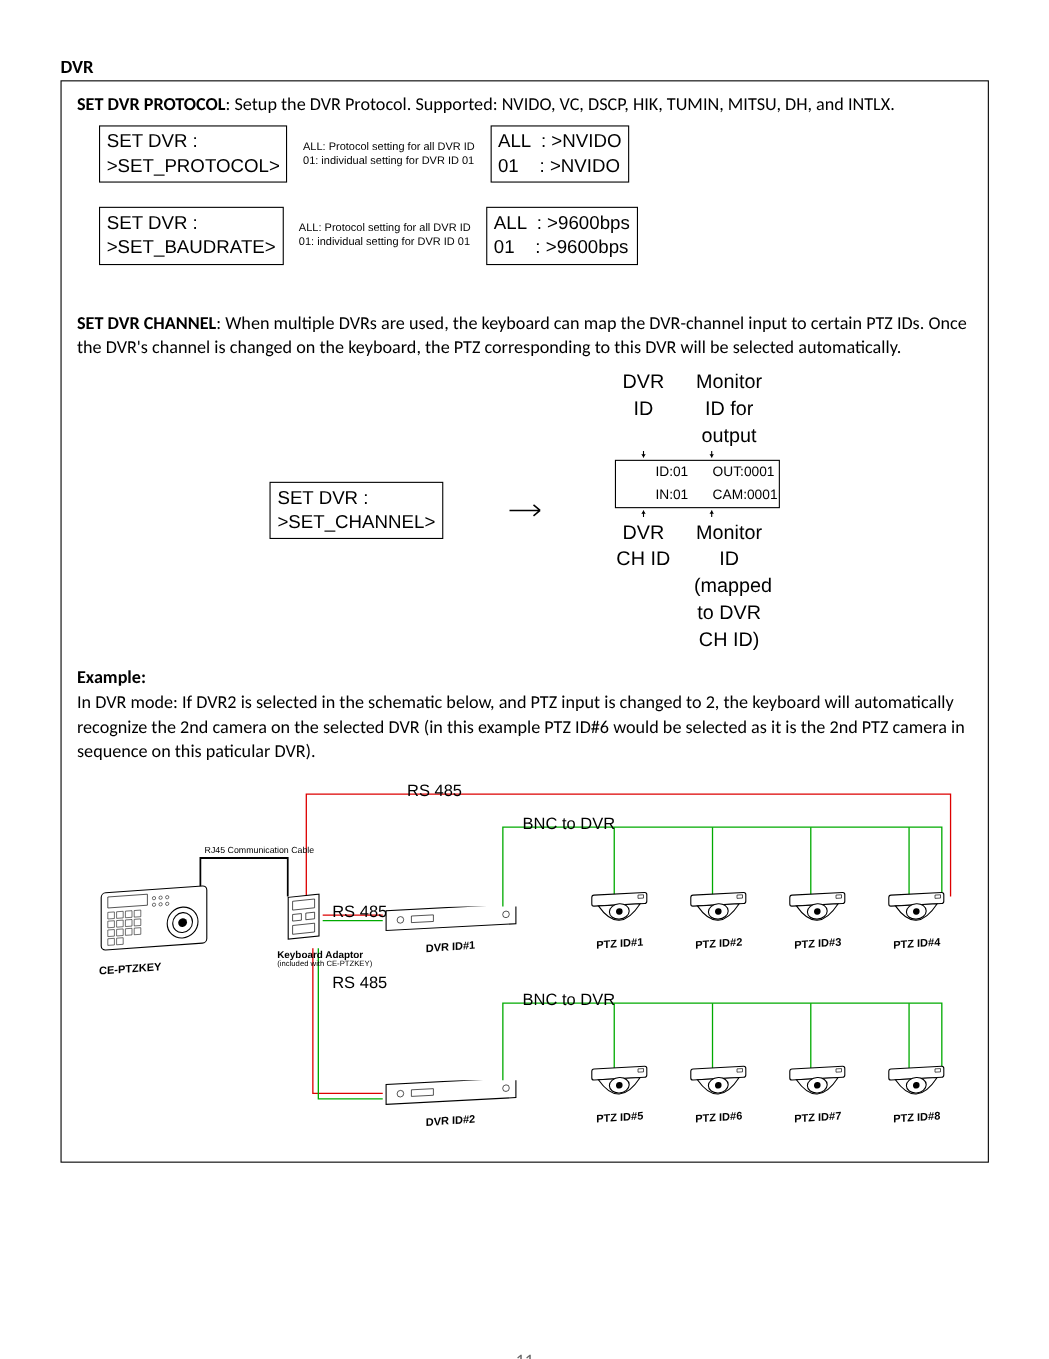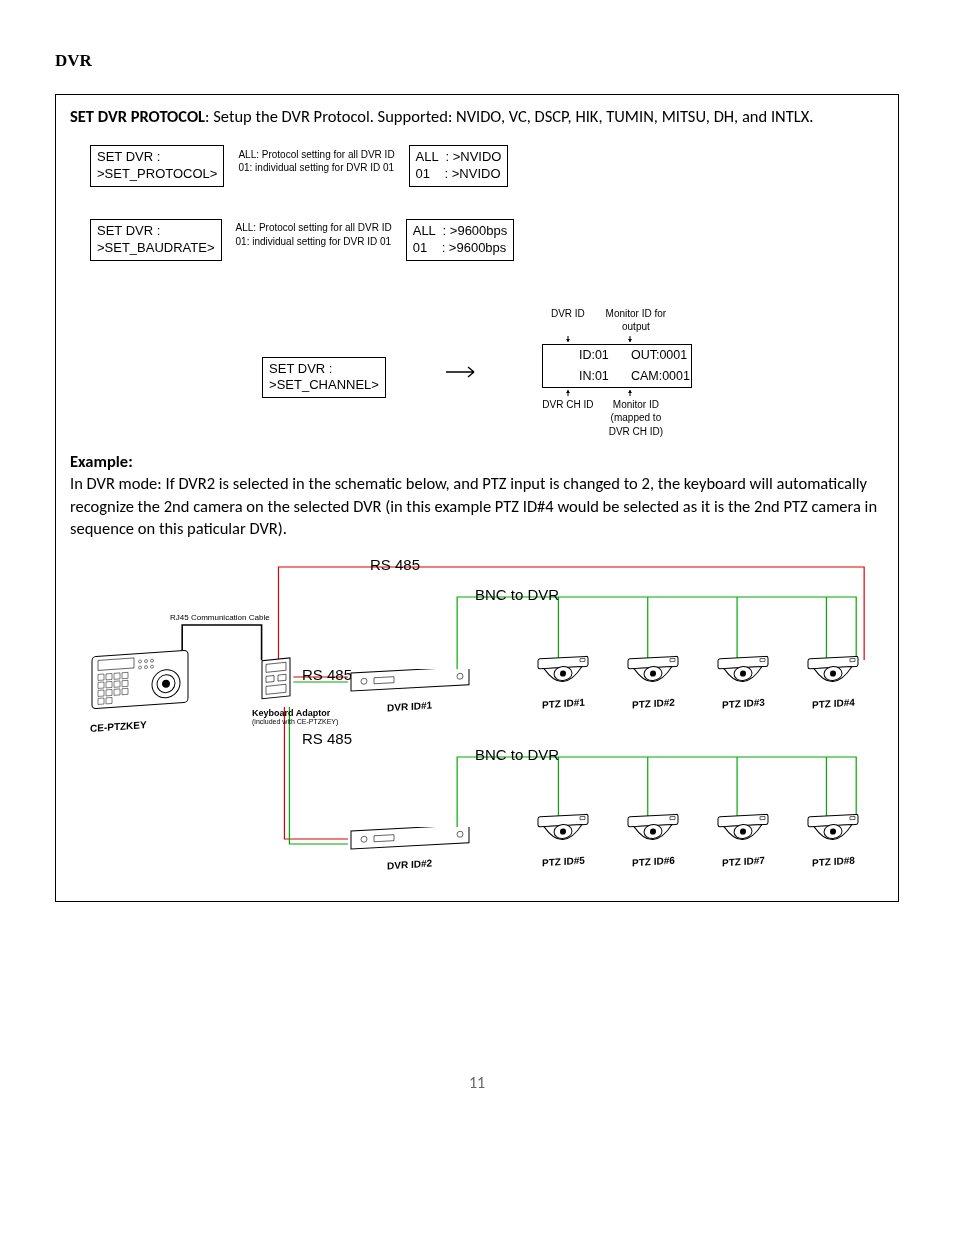--- a/index.html
+++ b/index.html
@@ -8,45 +8,43 @@
     color: #000;
     margin: 0;
     padding: 40px 55px 30px 55px;
     width: 954px;
     box-sizing: border-box;
     line-height: 1.35;
   }
   .section-title {
     font-weight: 700;
     font-size: 17px;
-    margin: 10px 0 21px 0;
-    font-family: Liberation Serif, serif;
+    margin: 10px 0 0 0;
   }
   .outer-box {
     border: 1.5px solid #000;
     padding: 10px 14px 14px 14px;
   }
   .para {
     margin: 0 0 8px 0;
   }
   .bold { font-weight: 700; }
   .row {
     display: flex;
     align-items: center;
     gap: 14px;
     margin: 4px 0 8px 20px;
   }
   .lcd {
     border: 1px solid #000;
     padding: 3px 6px 3px 6px;
-    font-size: 13px;
+    font-size: 17px;
     line-height: 1.3;
     white-space: pre;
     font-family: Arial, sans-serif;
-    margin-top: 10px;
   }
   .note {
     font-size: 10px;
     line-height: 1.35;
     font-family: Arial, sans-serif;
   }
   .vgap { height: 34px; }
   .channel-block {
     display: flex;
     justify-content: center;
@@ -59,25 +57,25 @@
     display: grid;
     grid-template-columns: 52px 64px;
     font-size: 12.5px;
     font-family: Arial, sans-serif;
     padding-left: 32px;
   }
   .ch-grid div { padding: 2px 4px; }
   .ch-labels-top, .ch-labels-bottom {
     display: grid;
     grid-template-columns: 52px 64px;
-    font-size: 10px;
+    font-size: 18px;
     text-align: center;
     white-space: pre-line;
     font-family: Arial, sans-serif;
-    gap: 0 10px;
+    gap: 0 20px;
   }
   .ch-labels-top { margin-bottom: 2px; }
   .ch-labels-bottom { margin-top: 2px; }
   .arrow svg { display:block }
 
   .pagefoot {
     text-align: center;
     color: #666;
     font-size: 16px;
     margin-top: 170px;
@@ -133,20 +131,23 @@
     <div class="lcd">SET DVR :
 &gt;SET_BAUDRATE&gt;</div>
     <div class="note" style="white-space:pre-line">ALL: Protocol setting for all DVR ID
 01: individual setting for DVR ID 01</div>
     <div class="lcd">ALL  : &gt;9600bps
 01    : &gt;9600bps</div>
   </div>
 
   <div class="vgap"></div>
 
+  <p class="para">
+    <span class="bold">SET DVR CHANNEL</span><span>: When multiple DVRs are used, the keyboard can map the DVR-channel input to certain PTZ IDs. Once the DVR's channel is changed on the keyboard, the PTZ corresponding to this DVR will be selected automatically.</span>
+  </p>
 
   <div class="channel-block">
     <div class="lcd">SET DVR :
 &gt;SET_CHANNEL&gt;</div>
 
     <div class="arrow">
       <svg width="36" height="14">
           <path d="M0 7 H28 M28 7 L22 2 M28 7 L22 12" stroke="#000" stroke-width="1.4" fill="none"></path>
         </svg>
     </div>
@@ -173,21 +174,21 @@
       <div class="ch-labels-bottom">
         <div>DVR CH ID</div>
         <div>Monitor ID
 (mapped to DVR CH ID)</div>
       </div>
     </div>
   </div>
 
   <p class="para" style="margin-top:12px">
     <span class="bold">Example:</span><br>
-    <span>In DVR mode: If DVR2 is selected in the schematic below, and PTZ input is changed to 2, the keyboard will automatically recognize the 2nd camera on the selected DVR (in this example PTZ ID#4 would be selected as it is the 2nd PTZ camera in sequence on this paticular DVR).</span>
+    <span>In DVR mode: If DVR2 is selected in the schematic below, and PTZ input is changed to 2, the keyboard will automatically recognize the 2nd camera on the selected DVR (in this example PTZ ID#6 would be selected as it is the 2nd PTZ camera in sequence on this paticular DVR).</span>
   </p>
 
   <div class="diagram">
 
     <svg class="wiring" viewBox="0 0 820 340" preserveAspectRatio="none">
 
       <path d="M210 115 V20 H800 V113" stroke="#d00" stroke-width="1.2" fill="none"></path>
 
       <path d="M390 123 V50 H792 V113" stroke="#0a0" stroke-width="1.2" fill="none"></path>
       <path d="M492 113 V50 M582 113 V50 M672 113 V50 M762 113 V50" stroke="#0a0" stroke-width="1.2" fill="none"></path>
@@ -205,21 +206,21 @@
       <path d="M390 281 V210 H792 V271" stroke="#0a0" stroke-width="1.2" fill="none"></path>
       <path d="M492 271 V210 M582 271 V210 M672 271 V210 M762 271 V210" stroke="#0a0" stroke-width="1.2" fill="none"></path>
 
       <path d="M280 300 H800 V271" stroke="#d00" stroke-width="0" fill="none"></path>
 
       <path d="M492 20 V113 M582 20 V113 M672 20 V113 M762 20 V113" stroke="#d00" stroke-width="0" fill="none"></path>
     </svg>
 
     <div class="dlabel" style="left:300px; top:8px;">RS 485</div>
     <div class="dlabel" style="left:405px; top:38px;">BNC to DVR</div>
-    <div class="dlabel" style="left:100px; top:66px; font-size:8px;">RJ45 Communication Cable</div>
+    <div class="dlabel" style="left:116px; top:66px; font-size:8px;">RJ45 Communication Cable</div>
     <div class="dlabel" style="left:182px; top:160px;font-weight:700;font-size:9px">Keyboard Adaptor</div>
     <div class="dlabel" style="left:182px; top:170px;font-size:7px">(included with CE-PTZKEY)</div>
     <div class="dlabel" style="left:232px; top:118px;">RS 485</div>
     <div class="dlabel" style="left:232px; top:182px;">RS 485</div>
     <div class="dlabel" style="left:405px; top:198px;">BNC to DVR</div>
 
     <div class="device keyboard">
       <svg viewBox="0 0 100 72" width="100" height="72">
         <g transform="skewY(-4)">
         <rect x="2" y="10" width="96" height="52" rx="4" fill="#fff" stroke="#000"></rect>

